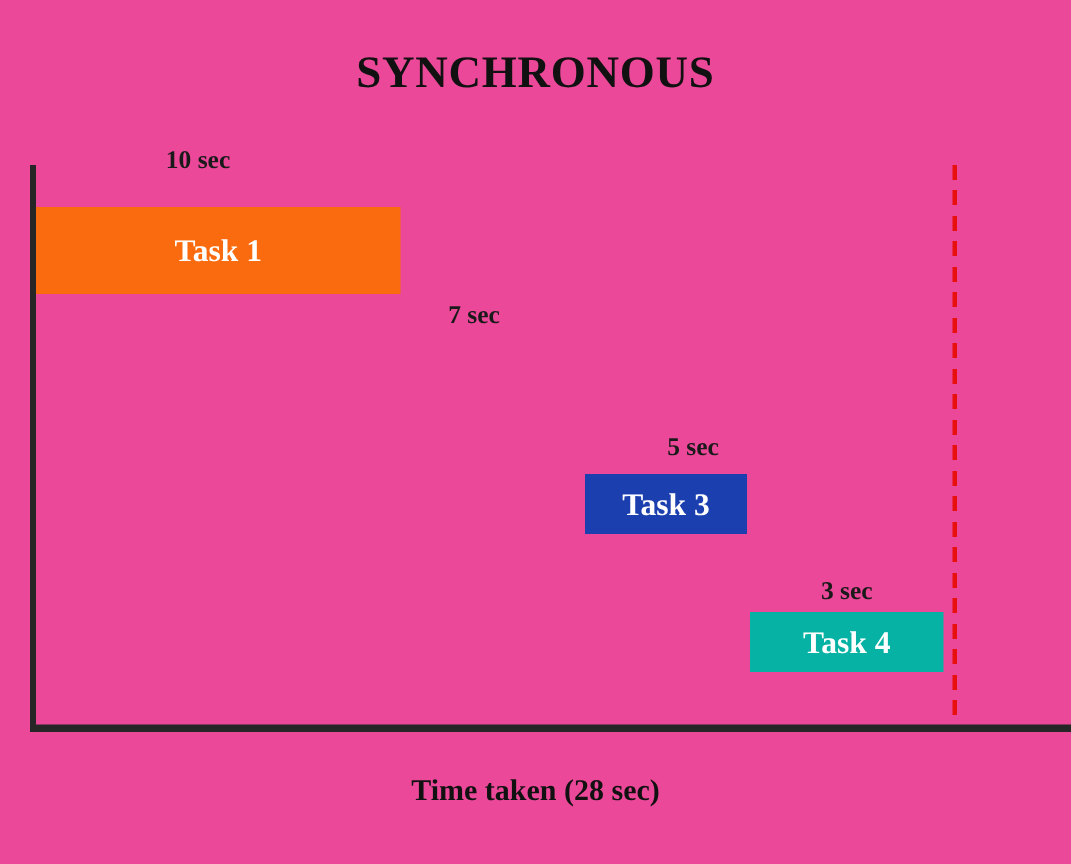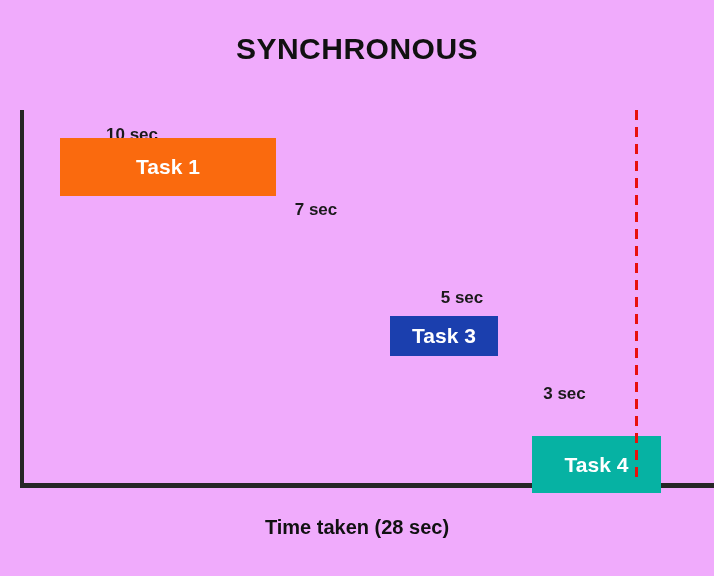--- a/index.html
+++ b/index.html
@@ -1,21 +1,21 @@
 <!DOCTYPE html>
 <html><head>
 <meta charset="utf-8">
 <style>
   html, body { margin: 0; padding: 0; background: #ffffff; }
   .canvas {
     position: relative;
     width: 714px;
     height: 576px;
-    background: #f0abfc;
-    font-family: Liberation Sans, sans-serif;
+    background: #ec4899;
+    font-family: Liberation Serif, serif;
     overflow: hidden;
   }
   .chart-title {
     position: absolute;
     left: 0; top: 32px;
     width: 714px;
     text-align: center;
     font-size: 30px;
     font-weight: 600;
     letter-spacing: 0.5px;
@@ -35,32 +35,32 @@
   }
   .task-bar {
     position: absolute;
     display: flex;
     align-items: center;
     justify-content: center;
     color: #ffffff;
     font-size: 21px;
     font-weight: 700;
   }
-  .bar-1 { left: 24px;  top: 138px; width: 216px; height: 58px; margin-left: 36px; }
+  .bar-1 { left: 24px;  top: 138px; width: 243px; height: 58px; }
   .bar-2 { left: 240px; top: 228px; width: 152px; height: 54px; }
   .bar-3 { left: 390px; top: 316px; width: 108px; height: 40px; }
-  .bar-4 { left: 500px; top: 436px; width: 129px; height: 57px; margin-left: 32px; }
+  .bar-4 { left: 500px; top: 408px; width: 129px; height: 40px; }
   .duration-label {
     position: absolute;
     text-align: center;
     font-size: 17px;
     font-weight: 600;
     color: #1a1a1a;
   }
-  .dur-1 { left: 24px;  top: 97px; width: 216px; margin-top: 28px; }
+  .dur-1 { left: 24px;  top: 97px; width: 216px; }
   .dur-2 { left: 240px; top: 200px; width: 152px; }
   .dur-3 { left: 408px; top: 288px; width: 108px; }
   .dur-4 { left: 500px; top: 384px; width: 129px; }
   .deadline-line {
     position: absolute;
     left: 635px; top: 110px;
     width: 3px; height: 373px;
     
     background: repeating-linear-gradient(
       to bottom,

